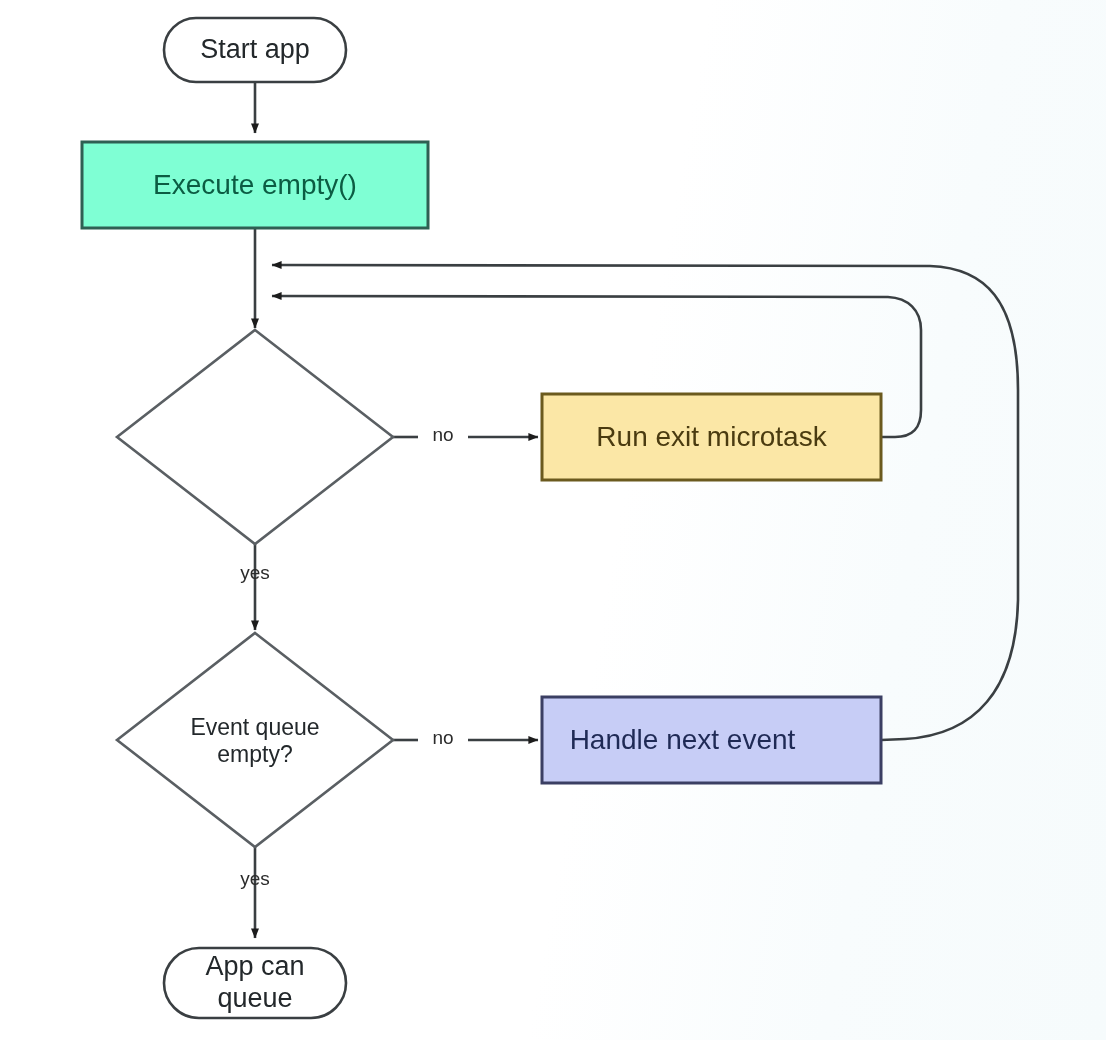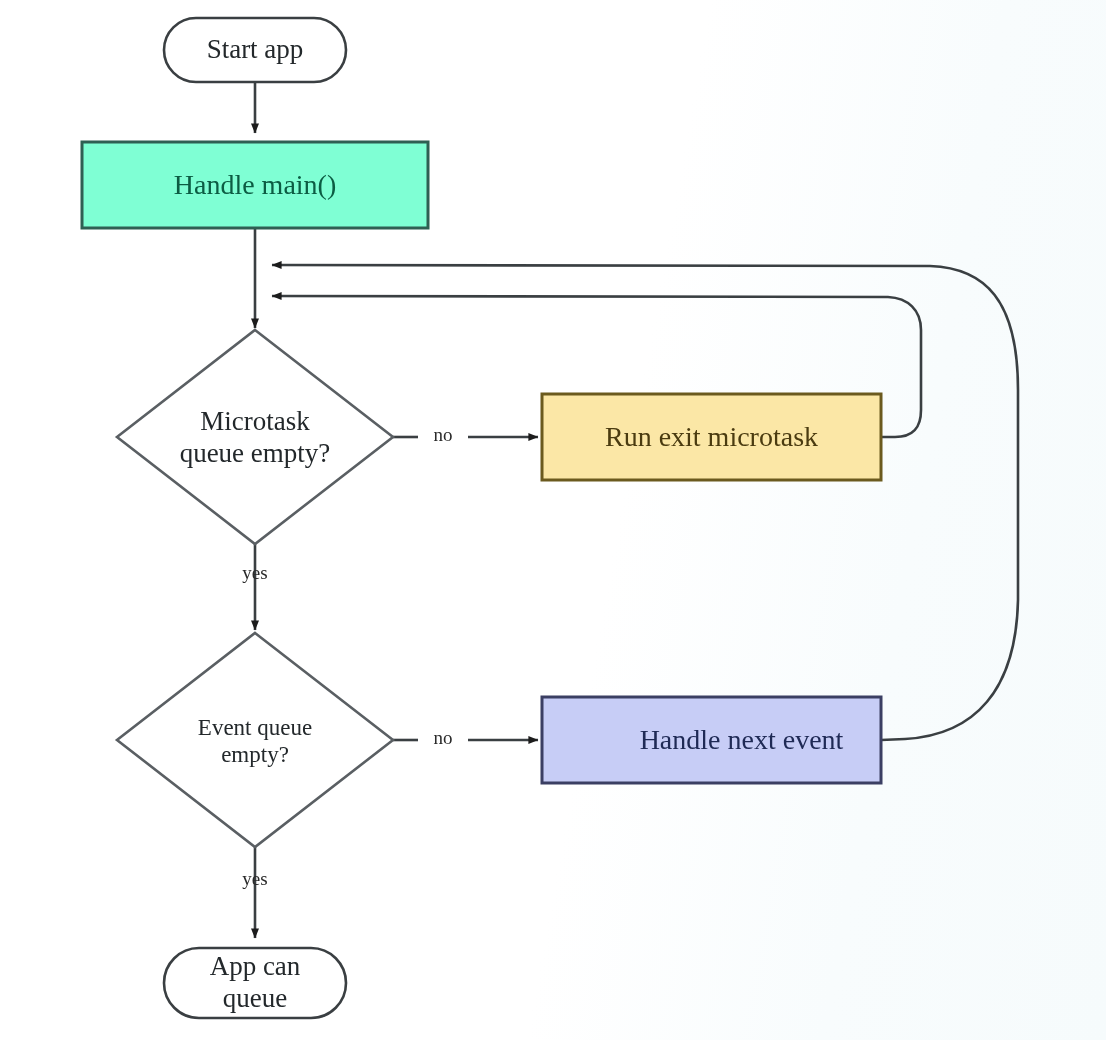--- a/index.html
+++ b/index.html
@@ -11,21 +11,20 @@
     width: 1106px;
     height: 1040px;
     font-family: "Liberation Sans", sans-serif;
     overflow: hidden;
   }
   #canvas {
     position: relative;
     width: 1106px;
     height: 750px;
     background: #5eead4;
-    font-family: Liberation Serif, serif;
   }
   #tint {
     position: absolute;
     left: 0; top: 0;
     width: 1106px; height: 1040px;
     background: linear-gradient(100deg, #ffffff 0%, #ffffff 55%, #f8fcfd 78%, #f6fbfc 100%);
   }
   svg.layer {
     position: absolute;
     left: 0; top: 0;
@@ -104,31 +103,29 @@
 
     <polygon points="255,633 393,740 255,847 117,740" fill="#ffffff" stroke="#5a5f63" stroke-width="2.6"></polygon>
 
     <rect x="542" y="697" width="339" height="86" fill="#c7cdf6" stroke="#3b3f63" stroke-width="3"></rect>
 
     <rect x="164" y="948" width="182" height="70" rx="35" ry="35" fill="#ffffff" stroke="#3a3f42" stroke-width="2.6"></rect>
   </svg>
 
   <div class="node-label lbl-start" style="left:164px; top:18px; width:182px; height:64px;">Start app</div>
 
-  <div class="node-label lbl-exec" style="left:82px; top:142px; width:346px; height:86px;">Handle main()</div>
+  <div class="node-label lbl-exec" style="left:82px; top:142px; width:346px; height:86px;">Execute empty()</div>
 
-  <div class="node-label lbl-microtask" style="left:135px; top:392px; width:240px; height:92px;">Microtask
-queue empty?</div>
 
   <div class="node-label lbl-runmicro" style="left:542px; top:394px; width:339px; height:86px;">Run exit microtask</div>
 
   <div class="node-label lbl-event" style="left:135px; top:695px; width:240px; height:92px;">Event queue
 empty?</div>
 
-  <div class="node-label lbl-handle" style="left:572px; top:697px; width:339px; height:86px;">Handle next event</div>
+  <div class="node-label lbl-handle" style="left:513px; top:697px; width:339px; height:86px;">Handle next event</div>
 
   <div class="node-label lbl-exit" style="left:164px; top:948px; width:182px; height:70px;">App can
 queue</div>
 
   <div class="edge-label" style="left:418px; top:424px; width:50px;">no</div>
 
   <div class="edge-label" style="left:225px; top:562px; width:60px;">yes</div>
 
   <div class="edge-label" style="left:418px; top:727px; width:50px;">no</div>
 

